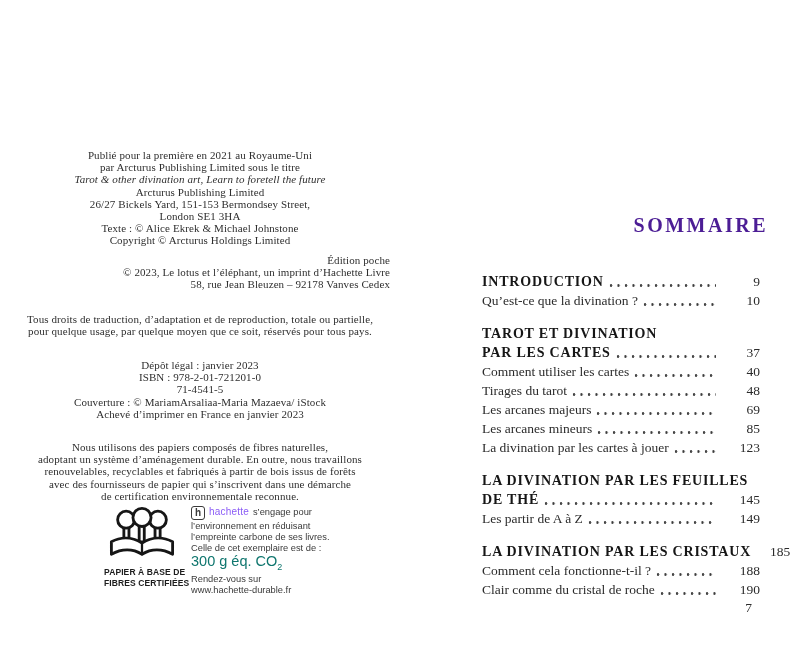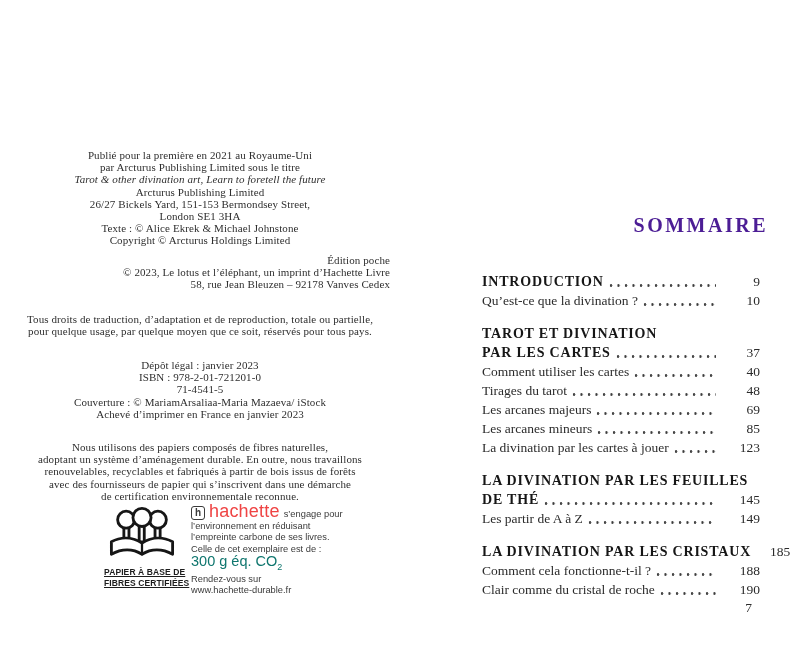--- a/index.html
+++ b/index.html
@@ -31,35 +31,35 @@
 
   .eco-row {
     position: absolute; left: 104px; top: 506px;
     display: flex; align-items: flex-start; gap: 11px;
   }
   .eco-badge { width: 76px; text-align: center; }
   .eco-badge svg { width: 68px; height: 58px; display: block; margin: 0 auto; }
   .eco-caption {
     font-family: "Liberation Sans", "DejaVu Sans", sans-serif;
     font-weight: bold; font-size: 8.5px; line-height: 10.5px;
-    color: #1d1d1d; letter-spacing: 0.1px; margin-top: 3px; white-space: nowrap; text-decoration: underline;
+    color: #1d1d1d; letter-spacing: 0.1px; margin-top: 3px; white-space: nowrap;
   }
   .hachette {
     font-family: "Liberation Sans", "DejaVu Sans", sans-serif;
     font-size: 9.3px; line-height: 11.2px; color: #3a3a3a;
     text-align: left; width: 160px;
   }
   .h-brand-row { display: flex; align-items: baseline; gap: 4px; margin-bottom: 1px; }
   .h-logo {
     display: inline-block; width: 12px; height: 12px;
     border: 1.8px solid #3a3a3a; border-radius: 3px;
     font-size: 10px; line-height: 11px; text-align: center;
     color: #3a3a3a; font-weight: bold; align-self: center;
   }
-  .h-brand { font-size: 18px; color: #ef4444; letter-spacing: 0.2px; }
+  .h-brand { font-size: 10px; color: #8b5cf6; letter-spacing: 0.2px; }
   .h-engage { font-size: 9.3px; }
   .h-co2 { font-size: 14.5px; color: #0f766e; margin: 1px 0; }
   .h-co2 sub { font-size: 9px; }
 
   
   .toc-title {
     position: absolute; top: 206px; left: 38px; width: 322px;
     margin: 8px; text-align: right;
     font-size: 20px; font-weight: bold; letter-spacing: 2.5px;
     color: #4c1d95;

